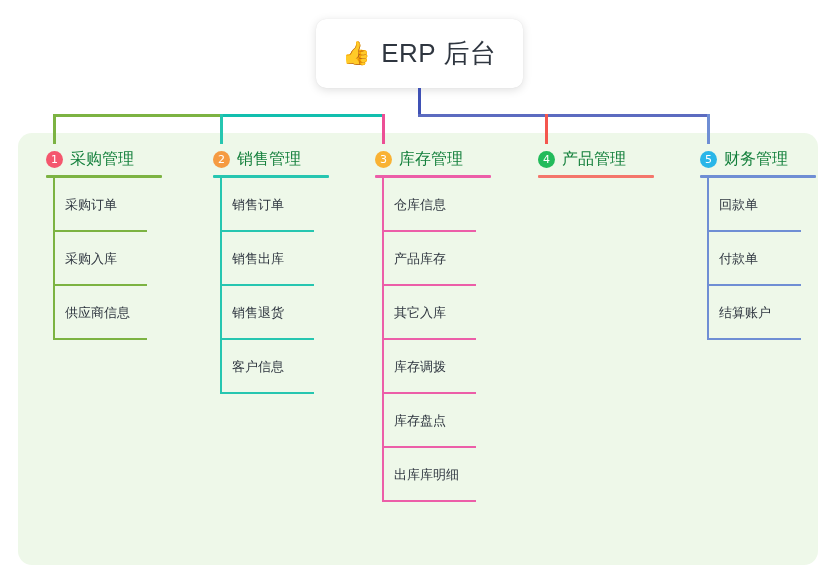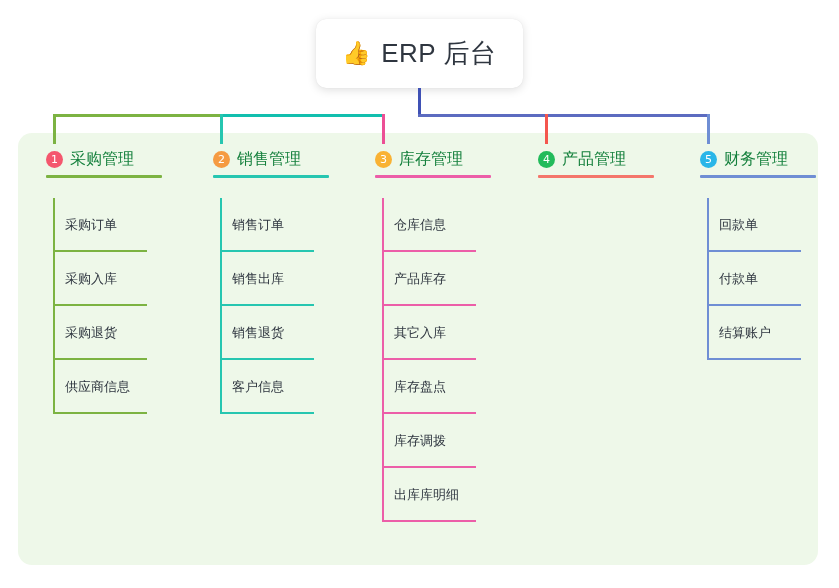--- a/index.html
+++ b/index.html
@@ -89,21 +89,20 @@
     bottom: 0;
     width: 116px;
     height: 3px;
     border-radius: 1px;
   }
 
   
   .leaves {
     position: relative;
     padding-top: 0;
-    margin-top: 20px;
   }
   .spine {
     position: absolute;
     left: 21px;
     top: 0;
     bottom: 0;
     width: 2px;
   }
   .leaf {
     position: relative;
@@ -160,24 +159,20 @@
           <div class="spine" style="background: rgb(124, 179, 66);"></div>
           <div class="leaf">
             <span class="leaf-label">采购订单</span>
             <div class="leaf-rule" style="background: rgb(124, 179, 66);"></div>
           </div>
           <div class="leaf">
             <span class="leaf-label">采购入库</span>
             <div class="leaf-rule" style="background: rgb(124, 179, 66);"></div>
           </div>
           <div class="leaf">
-            <span class="leaf-label">采购退货</span>
-            <div class="leaf-rule" style="background: rgb(124, 179, 66);"></div>
-          </div>
-          <div class="leaf">
             <span class="leaf-label">供应商信息</span>
             <div class="leaf-rule" style="background: rgb(124, 179, 66);"></div>
           </div>
         </div>
       </div>
       <div class="column" style="left: 199px;">
         <div class="col-head">
           <span class="badge" style="background: rgb(245, 155, 66);">2</span>
           <span class="col-title">销售管理</span>
           <div class="head-rule" style="background: rgb(38, 198, 176);"></div>
@@ -216,25 +211,25 @@
           </div>
           <div class="leaf">
             <span class="leaf-label">产品库存</span>
             <div class="leaf-rule" style="background: rgb(236, 94, 168);"></div>
           </div>
           <div class="leaf">
             <span class="leaf-label">其它入库</span>
             <div class="leaf-rule" style="background: rgb(236, 94, 168);"></div>
           </div>
           <div class="leaf">
+            <span class="leaf-label">库存调拨</span>
+            <div class="leaf-rule" style="background: rgb(236, 94, 168);"></div>
+          </div>
+          <div class="leaf">
             <span class="leaf-label">库存盘点</span>
-            <div class="leaf-rule" style="background: rgb(236, 94, 168);"></div>
-          </div>
-          <div class="leaf">
-            <span class="leaf-label">库存调拨</span>
             <div class="leaf-rule" style="background: rgb(236, 94, 168);"></div>
           </div>
           <div class="leaf">
             <span class="leaf-label">出库库明细</span>
             <div class="leaf-rule" style="background: rgb(236, 94, 168);"></div>
           </div>
         </div>
       </div>
       <div class="column" style="left: 524px;">
         <div class="col-head">

